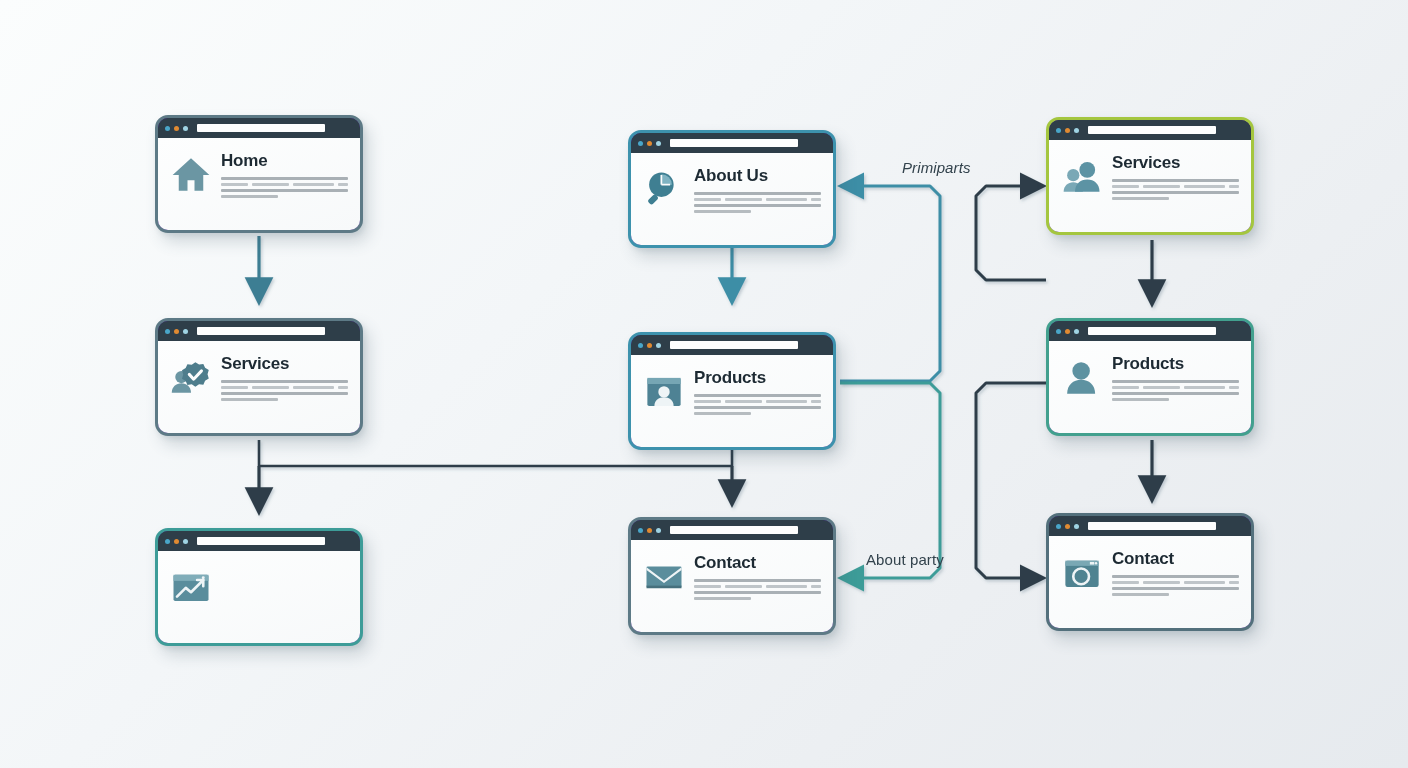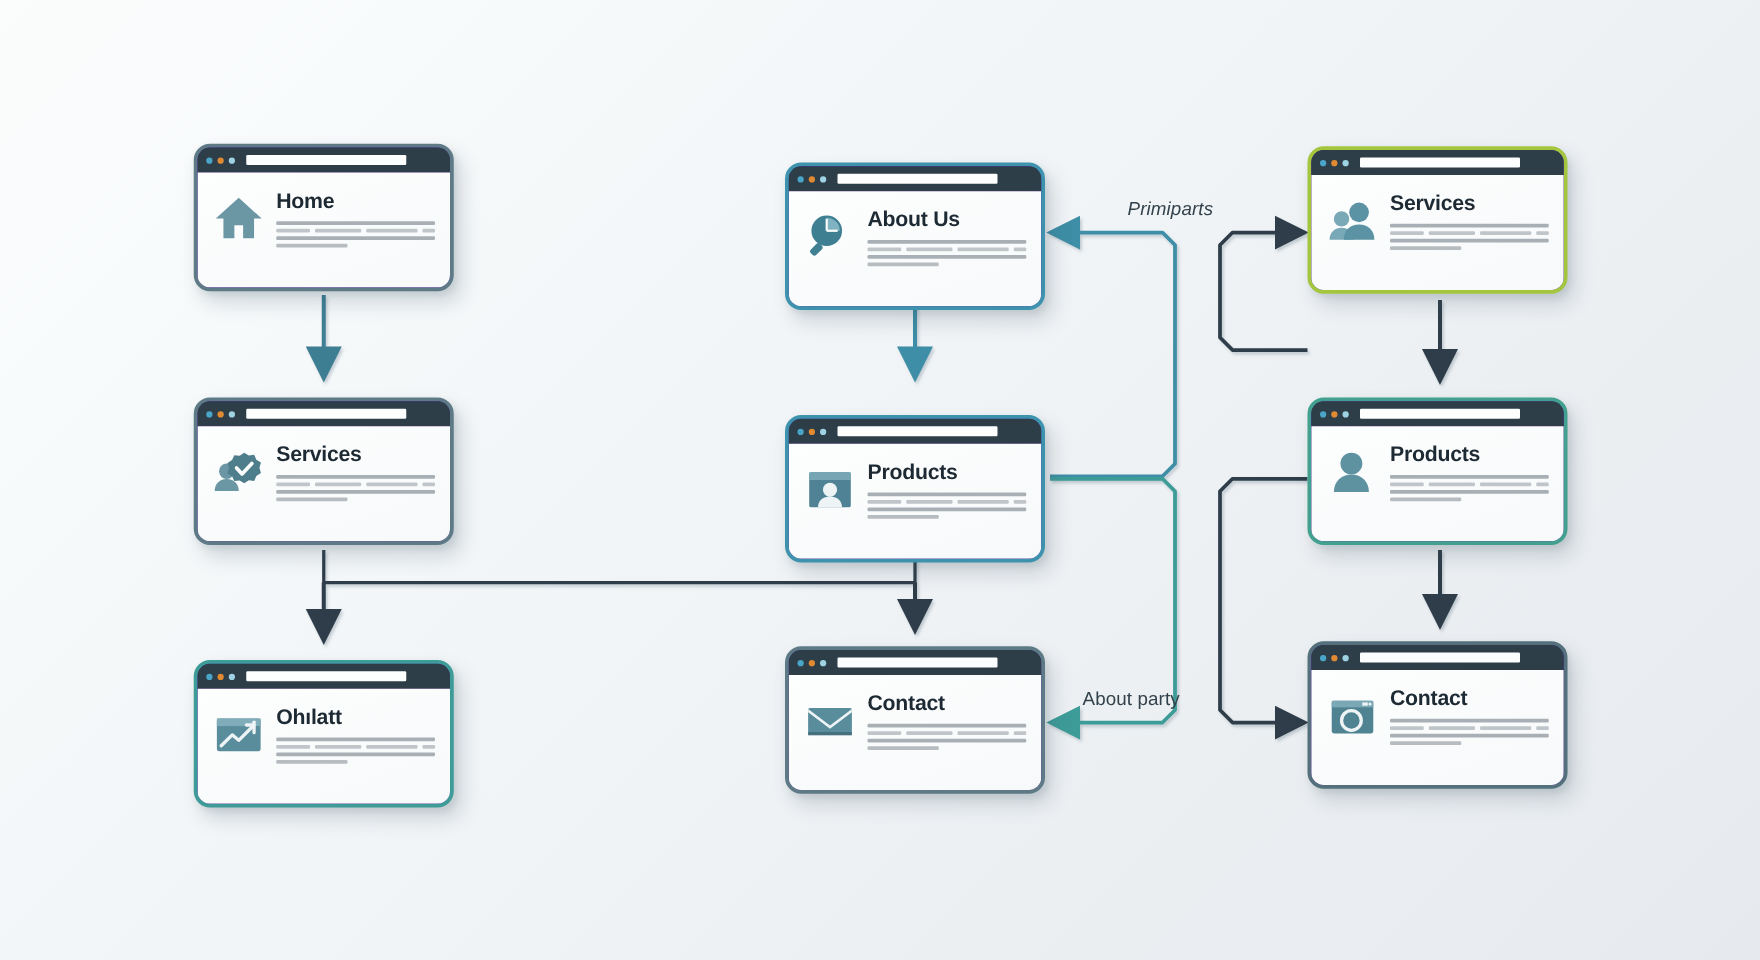--- a/index.html
+++ b/index.html
@@ -343,34 +343,20 @@
     <div class="body">
       <span class="icon-wrap">
         <svg viewBox="0 0 48 48">
           <rect x="4" y="10" width="40" height="30" rx="2" fill="#5a8d9c"></rect>
           <rect x="4" y="10" width="40" height="7" fill="#80adb9"></rect>
           <circle cx="38" cy="13.5" r="1.7" fill="#eef4f6"></circle>
           <path d="M8 35 L18 25 L24 30 L38 16" stroke="#eef4f6" stroke-width="3" fill="none" stroke-linecap="round" stroke-linejoin="round"></path>
           <path d="M31 16 L38 16 L38 23" stroke="#eef4f6" stroke-width="3" fill="none" stroke-linecap="round" stroke-linejoin="round"></path>
         </svg>
       </span>
-      <span class="txtcol">
-        <span class="card-title" style="display:block">Ohılatt</span>
-        <span class="lines" style="display:flex">
-          <i class="ln full"></i>
-          <span class="seg">
-            <i style="width:22%"></i>
-              <i style="width:30%"></i>
-              <i style="width:34%"></i>
-              <i style="width:8%"></i>
-          </span>
-          <i class="ln full"></i>
-          <i class="ln short"></i>
-        </span>
-      </span>
     </div>
   </div>
 
   <div class="card b-slate" style="left:628px; top:517px;">
     <div class="titlebar">
       <span class="dot d1"></span>
       <span class="dot d2"></span>
       <span class="dot d3"></span>
       <span class="urlbar"></span>
     </div>

